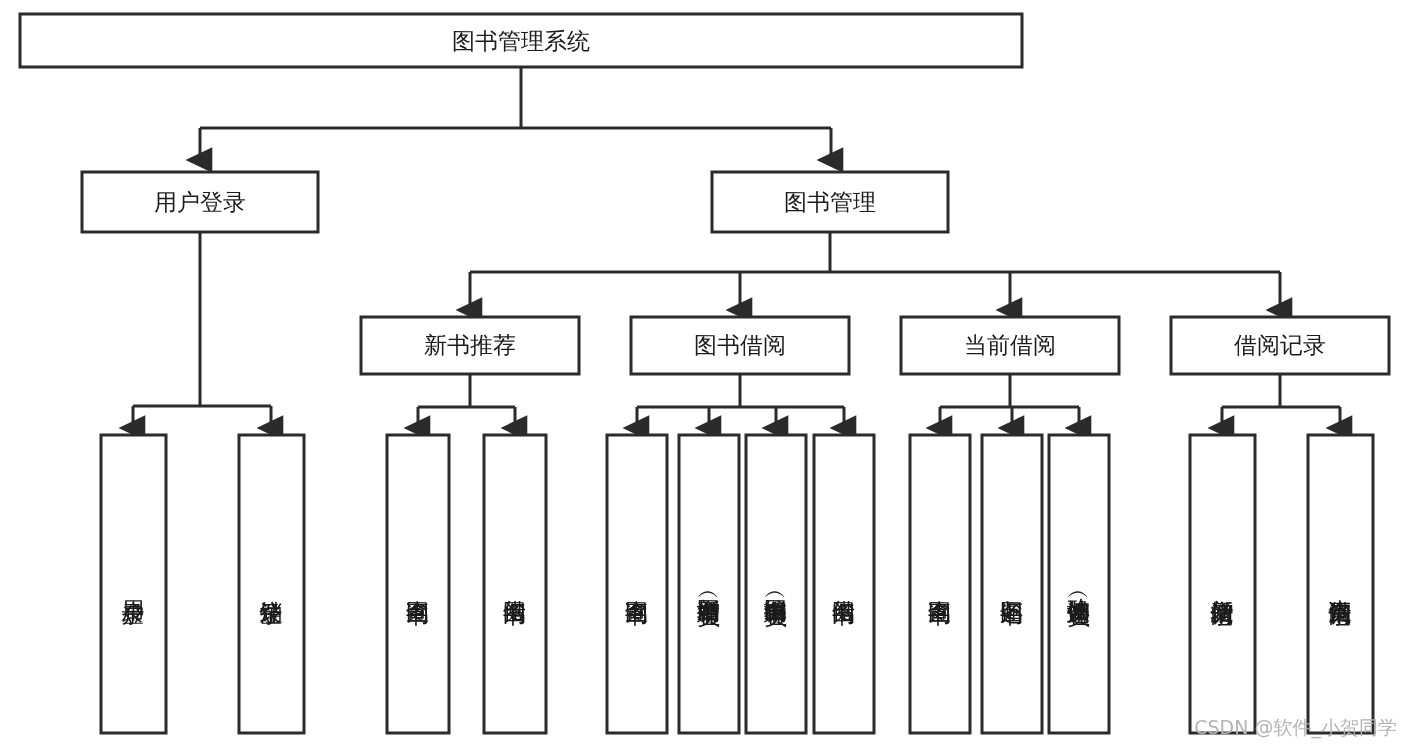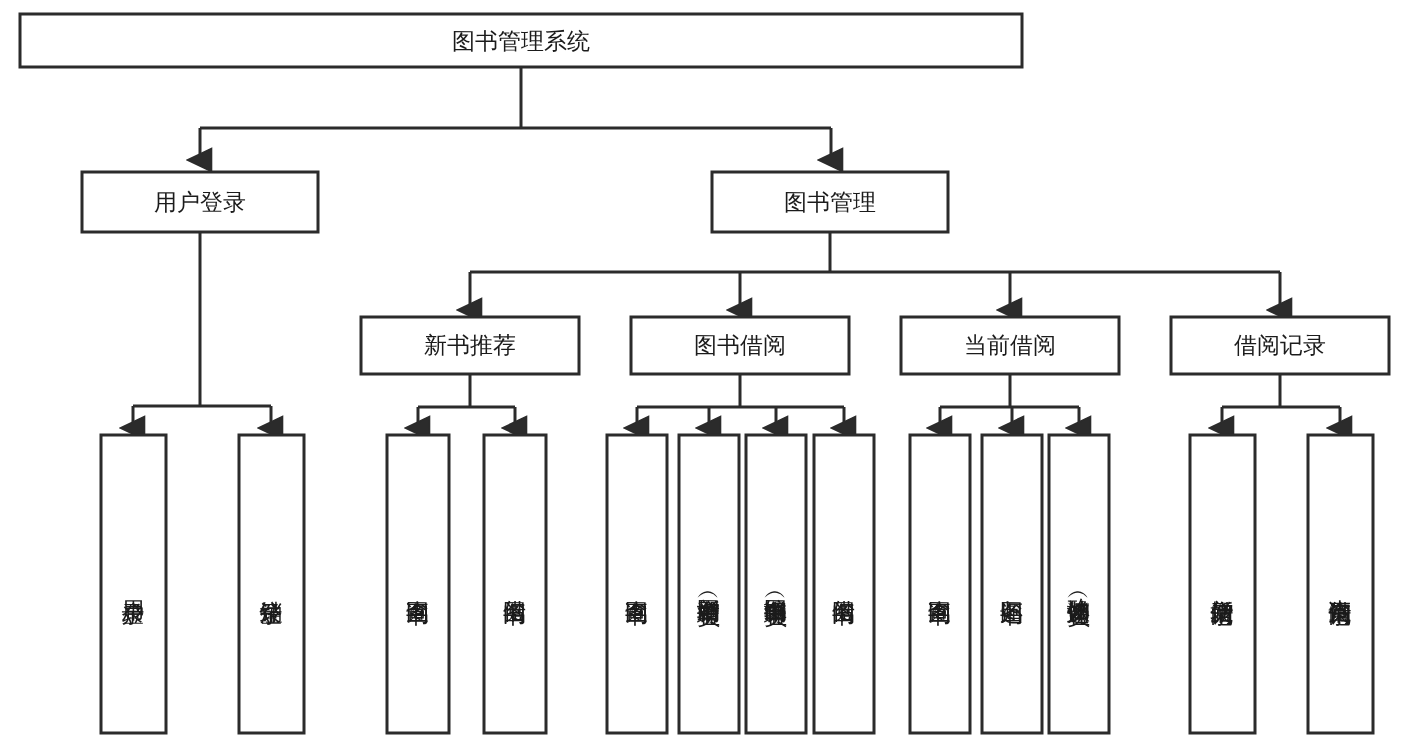--- a/index.html
+++ b/index.html
@@ -188,13 +188,14 @@
   <div class="leaf-label" style="left:607px;  top:435px; width:60px; height:298px;">查询图书</div>
   <div class="leaf-label" style="left:679px;  top:435px; width:60px; height:298px;">新增图书（管理员）</div>
   <div class="leaf-label" style="left:746px;  top:435px; width:60px; height:298px;">编辑图书（管理员）</div>
   <div class="leaf-label" style="left:814px;  top:435px; width:60px; height:298px;">借阅图书</div>
   <div class="leaf-label" style="left:910px;  top:435px; width:60px; height:298px;">查询图书</div>
   <div class="leaf-label" style="left:982px;  top:435px; width:60px; height:298px;">归还图书</div>
   <div class="leaf-label" style="left:1049px; top:435px; width:60px; height:298px;">确认归还（管理员）</div>
   <div class="leaf-label" style="left:1190px; top:435px; width:65px; height:298px;">新增借阅记录</div>
   <div class="leaf-label" style="left:1308px; top:435px; width:65px; height:298px;">查询借阅记录</div>
 
+  <div class="watermark">CSDN @软件_小贺同学</div>
 </div>
 
 </body></html>

